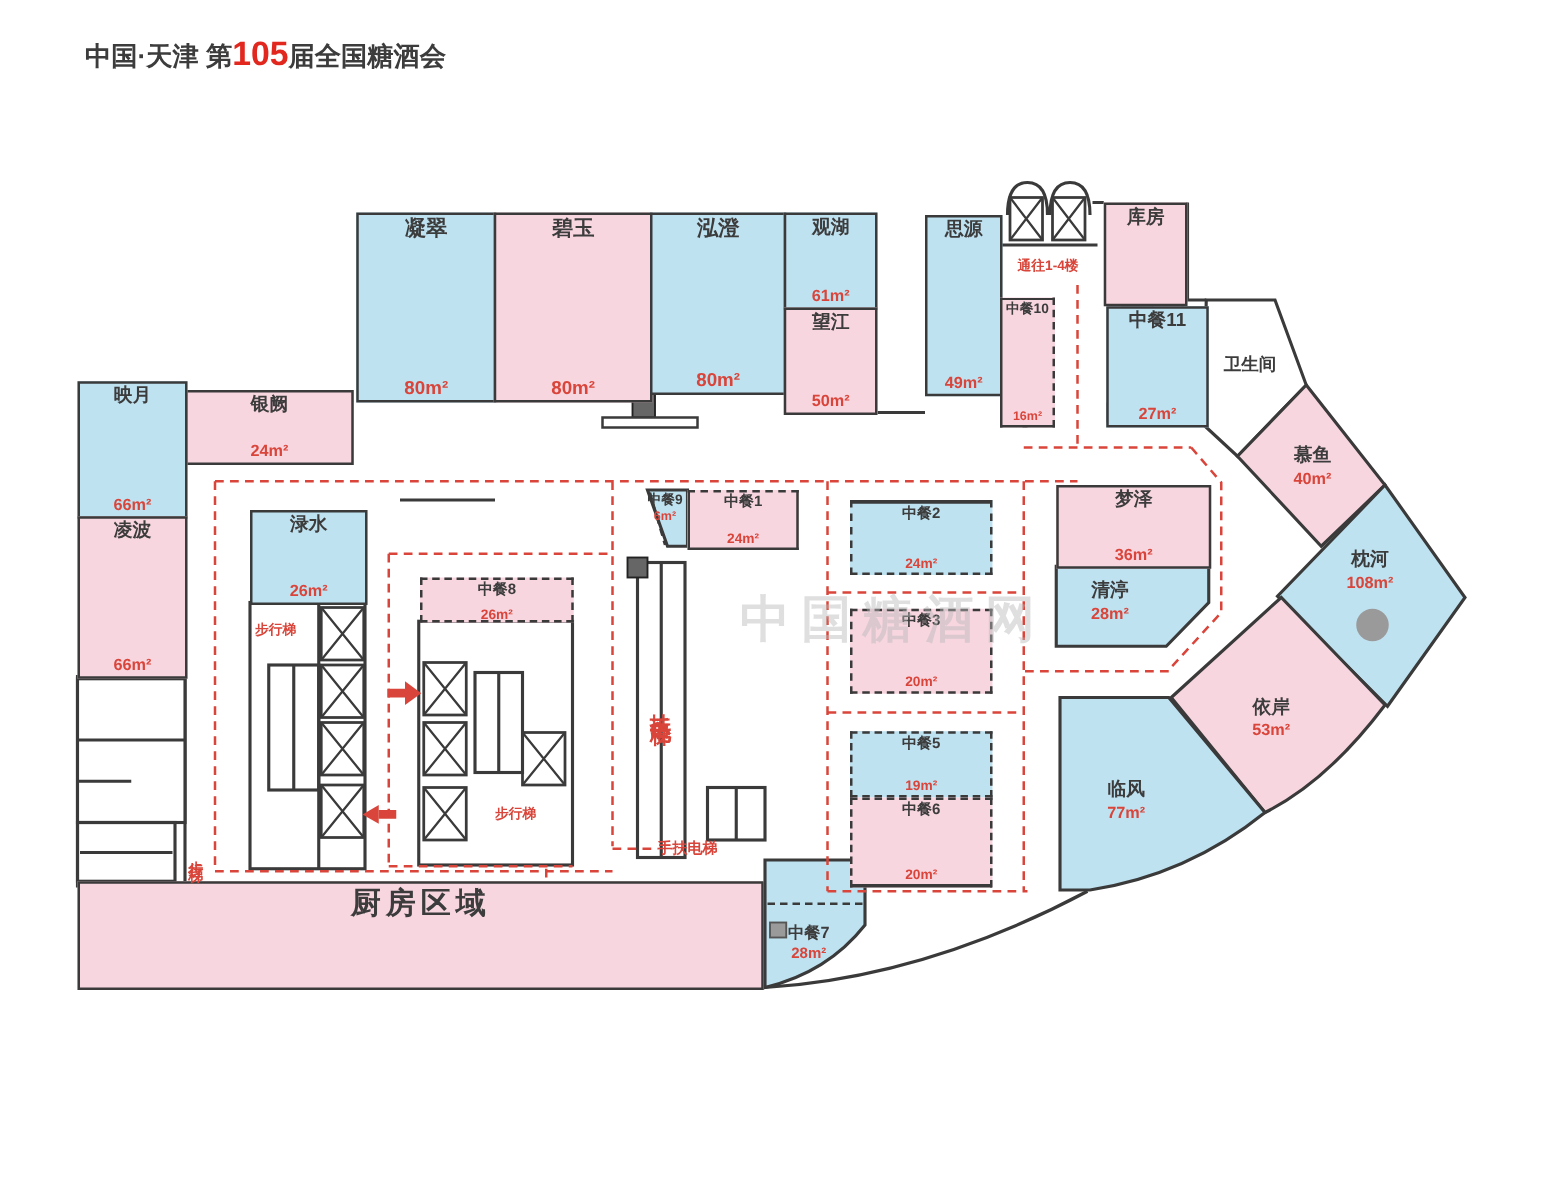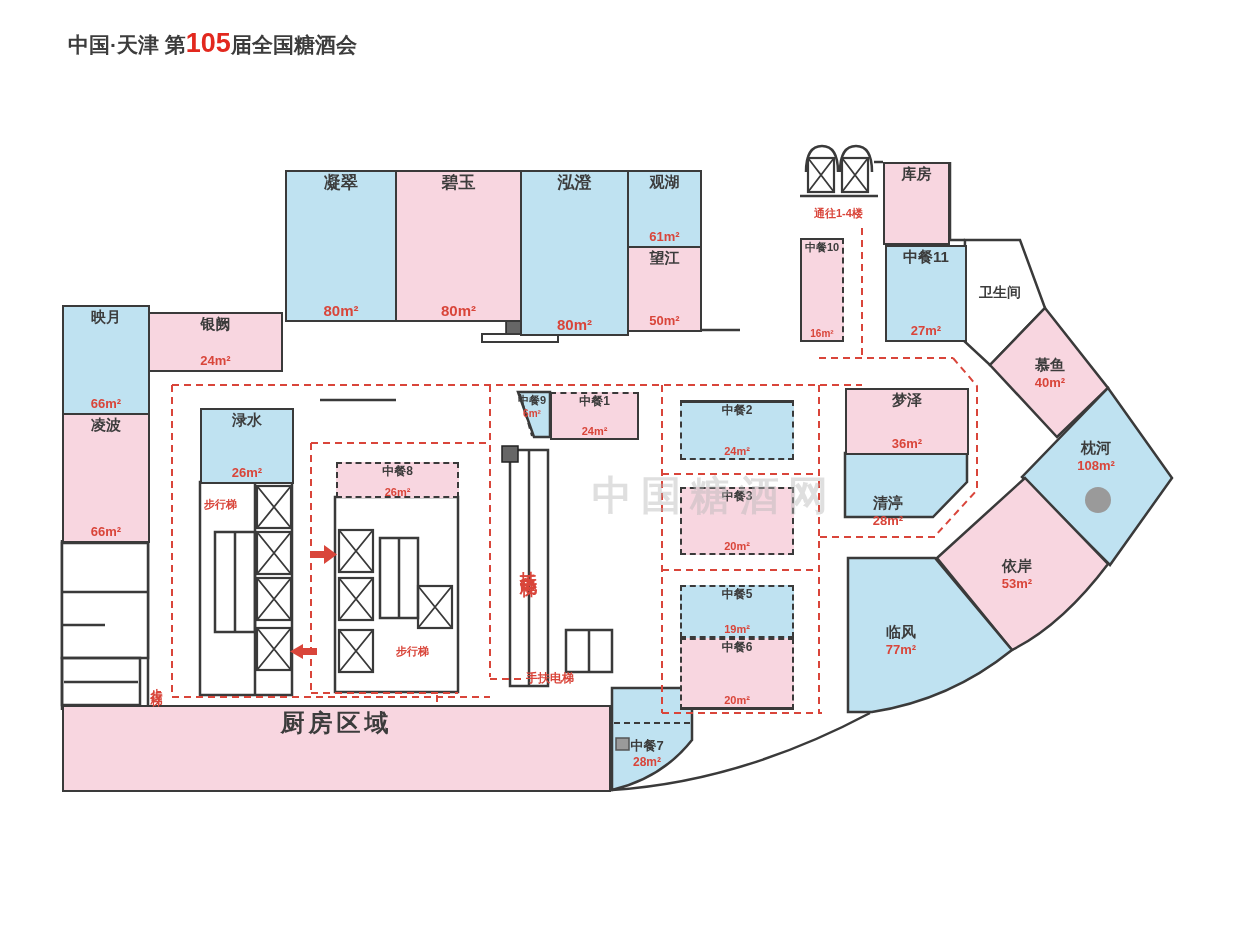--- a/index.html
+++ b/index.html
@@ -142,32 +142,36 @@
   </svg>
 
   <div class="room blue big" style="left:285px;top:170px;width:112px;height:152px;">
     <span class="rname">凝翠</span>
       <span class="rarea">80m²</span>
   </div>
   <div class="room pink big" style="left:395px;top:170px;width:127px;height:152px;">
     <span class="rname">碧玉</span>
       <span class="rarea">80m²</span>
   </div>
-  <div class="room blue big" style="left:520px;top:170px;width:109px;height:166px;">
+  <div class="room blue big" style="left:520px;top:170px;width:109px;height:146px;">
     <span class="rname">泓澄</span>
       <span class="rarea">80m²</span>
   </div>
   <div class="room blue" style="left:627px;top:170px;width:75px;height:78px;">
     <span class="rname">观湖</span>
       <span class="rarea">61m²</span>
   </div>
   <div class="room pink" style="left:627px;top:246px;width:75px;height:86px;">
     <span class="rname">望江</span>
       <span class="rarea">50m²</span>
   </div>
+  <div class="room blue" style="left:740px;top:172px;width:62px;height:145px;">
+    <span class="rname">思源</span>
+      <span class="rarea">49m²</span>
+  </div>
   <div class="room pink" style="left:883px;top:162px;width:67px;height:83px;">
     <span class="rname">库房</span>
   </div>
   <div class="room pink xs" style="left:800px;top:238px;width:44px;height:104px;border-right-style:dashed;">
     <span class="rname">中餐10</span>
       <span class="rarea">16m²</span>
   </div>
   <div class="room blue" style="left:885px;top:245px;width:82px;height:97px;">
     <span class="rname">中餐11</span>
       <span class="rarea">27m²</span>
@@ -224,21 +228,21 @@
     <span class="rname" style="font-size:14px;">卫生间</span>
   </div>
   <div class="lbl" style="left:1015px;top:355px;width:70px;">
     <div class="rname">慕鱼</div>
     <div class="rarea">40m²</div>
   </div>
   <div class="lbl" style="left:1058px;top:438px;width:76px;">
     <div class="rname">枕河</div>
     <div class="rarea">108m²</div>
   </div>
-  <div class="lbl" style="left:853px;top:463px;width:70px;margin-top:30px;">
+  <div class="lbl" style="left:853px;top:463px;width:70px;">
     <div class="rname">清渟</div>
     <div class="rarea">28m²</div>
   </div>
   <div class="lbl" style="left:982px;top:556px;width:70px;">
     <div class="rname">依岸</div>
     <div class="rarea">53m²</div>
   </div>
   <div class="lbl" style="left:866px;top:622px;width:70px;">
     <div class="rname">临风</div>
     <div class="rarea">77m²</div>

